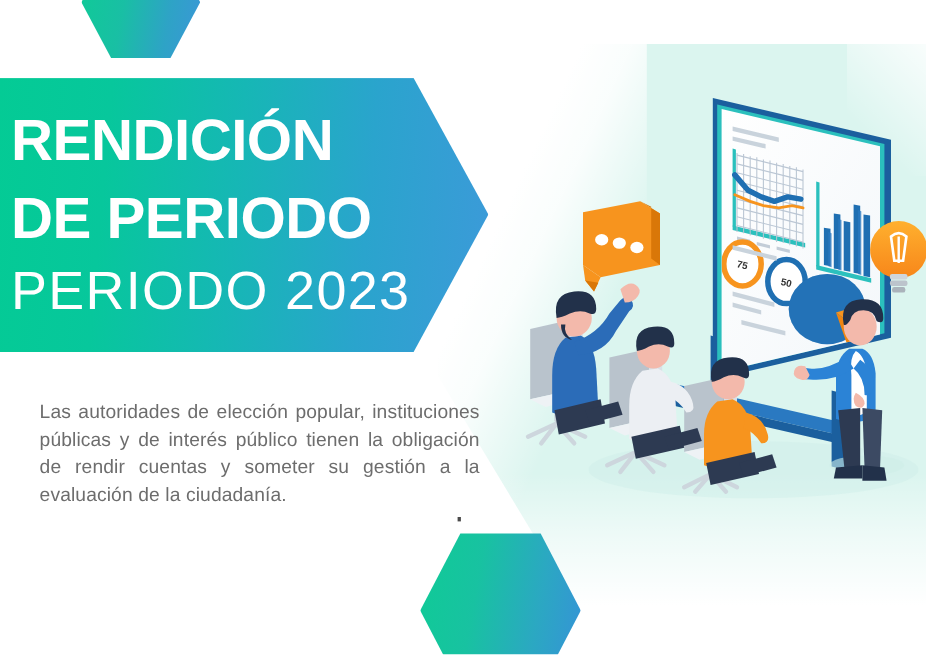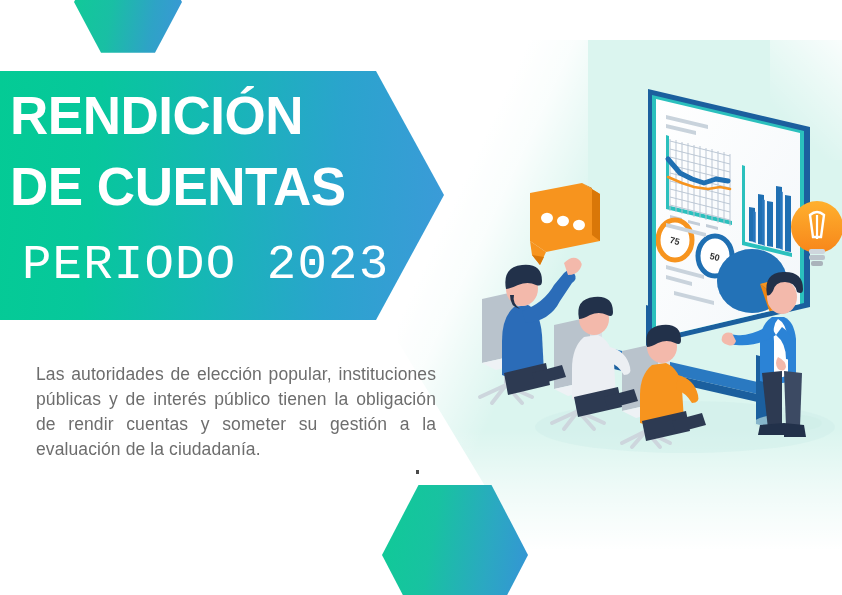--- a/index.html
+++ b/index.html
@@ -57,21 +57,21 @@
     padding-left:10px;box-sizing:border-box;
   }
   .banner-l1,.banner-l2{
     color:#ffffff;font-weight:bold;font-size:53px;line-height:1.0;
     letter-spacing:-0.5px;white-space:nowrap;margin:0;
   }
   .banner-l1{margin-bottom:18px;}
   .banner-l2{margin-bottom:16px;}
   .banner-l3{
     color:#ffffff;font-weight:normal;font-size:49px;line-height:1.0;
-    letter-spacing:1.2px;white-space:nowrap;margin:12px;font-family:Liberation Mono, monospace;
+    letter-spacing:1.2px;white-space:nowrap;margin:0;
   }
 
   
   .body-copy{
     position:absolute;left:36px;top:362px;width:400px;
     color:#6d6d6d;font-size:17.5px;line-height:25px;
     text-align:justify;letter-spacing:0.1px;margin:0;
   }
 
   
@@ -312,20 +312,20 @@
         <path d="M 297 240 q -4 -22 16 -23 q 20 -1 20 17 q 0 6 -6 3 q -2 -10 -12 -10 q -10 0 -12 9 q -4 6 -6 4 z" fill="#22314a"></path>
       </g>
     </svg>
   </div>
 
   <div class="hex-top"></div>
   <div class="hex-bottom"></div>
 
   <div class="banner">
     <div class="banner-l1">RENDICIÓN</div>
-    <div class="banner-l2">DE CUENTAS</div>
+    <div class="banner-l2">DE PERIODO</div>
     <div class="banner-l3">PERIODO 2023</div>
   </div>
 
   <p class="body-copy">Las autoridades de elección popular, instituciones públicas y de interés público tienen la obligación de rendir cuentas y someter su gestión a la evaluación de la ciudadanía.</p>
   <span class="micro-dot"></span>
 
 </div>
 
 </body></html>

